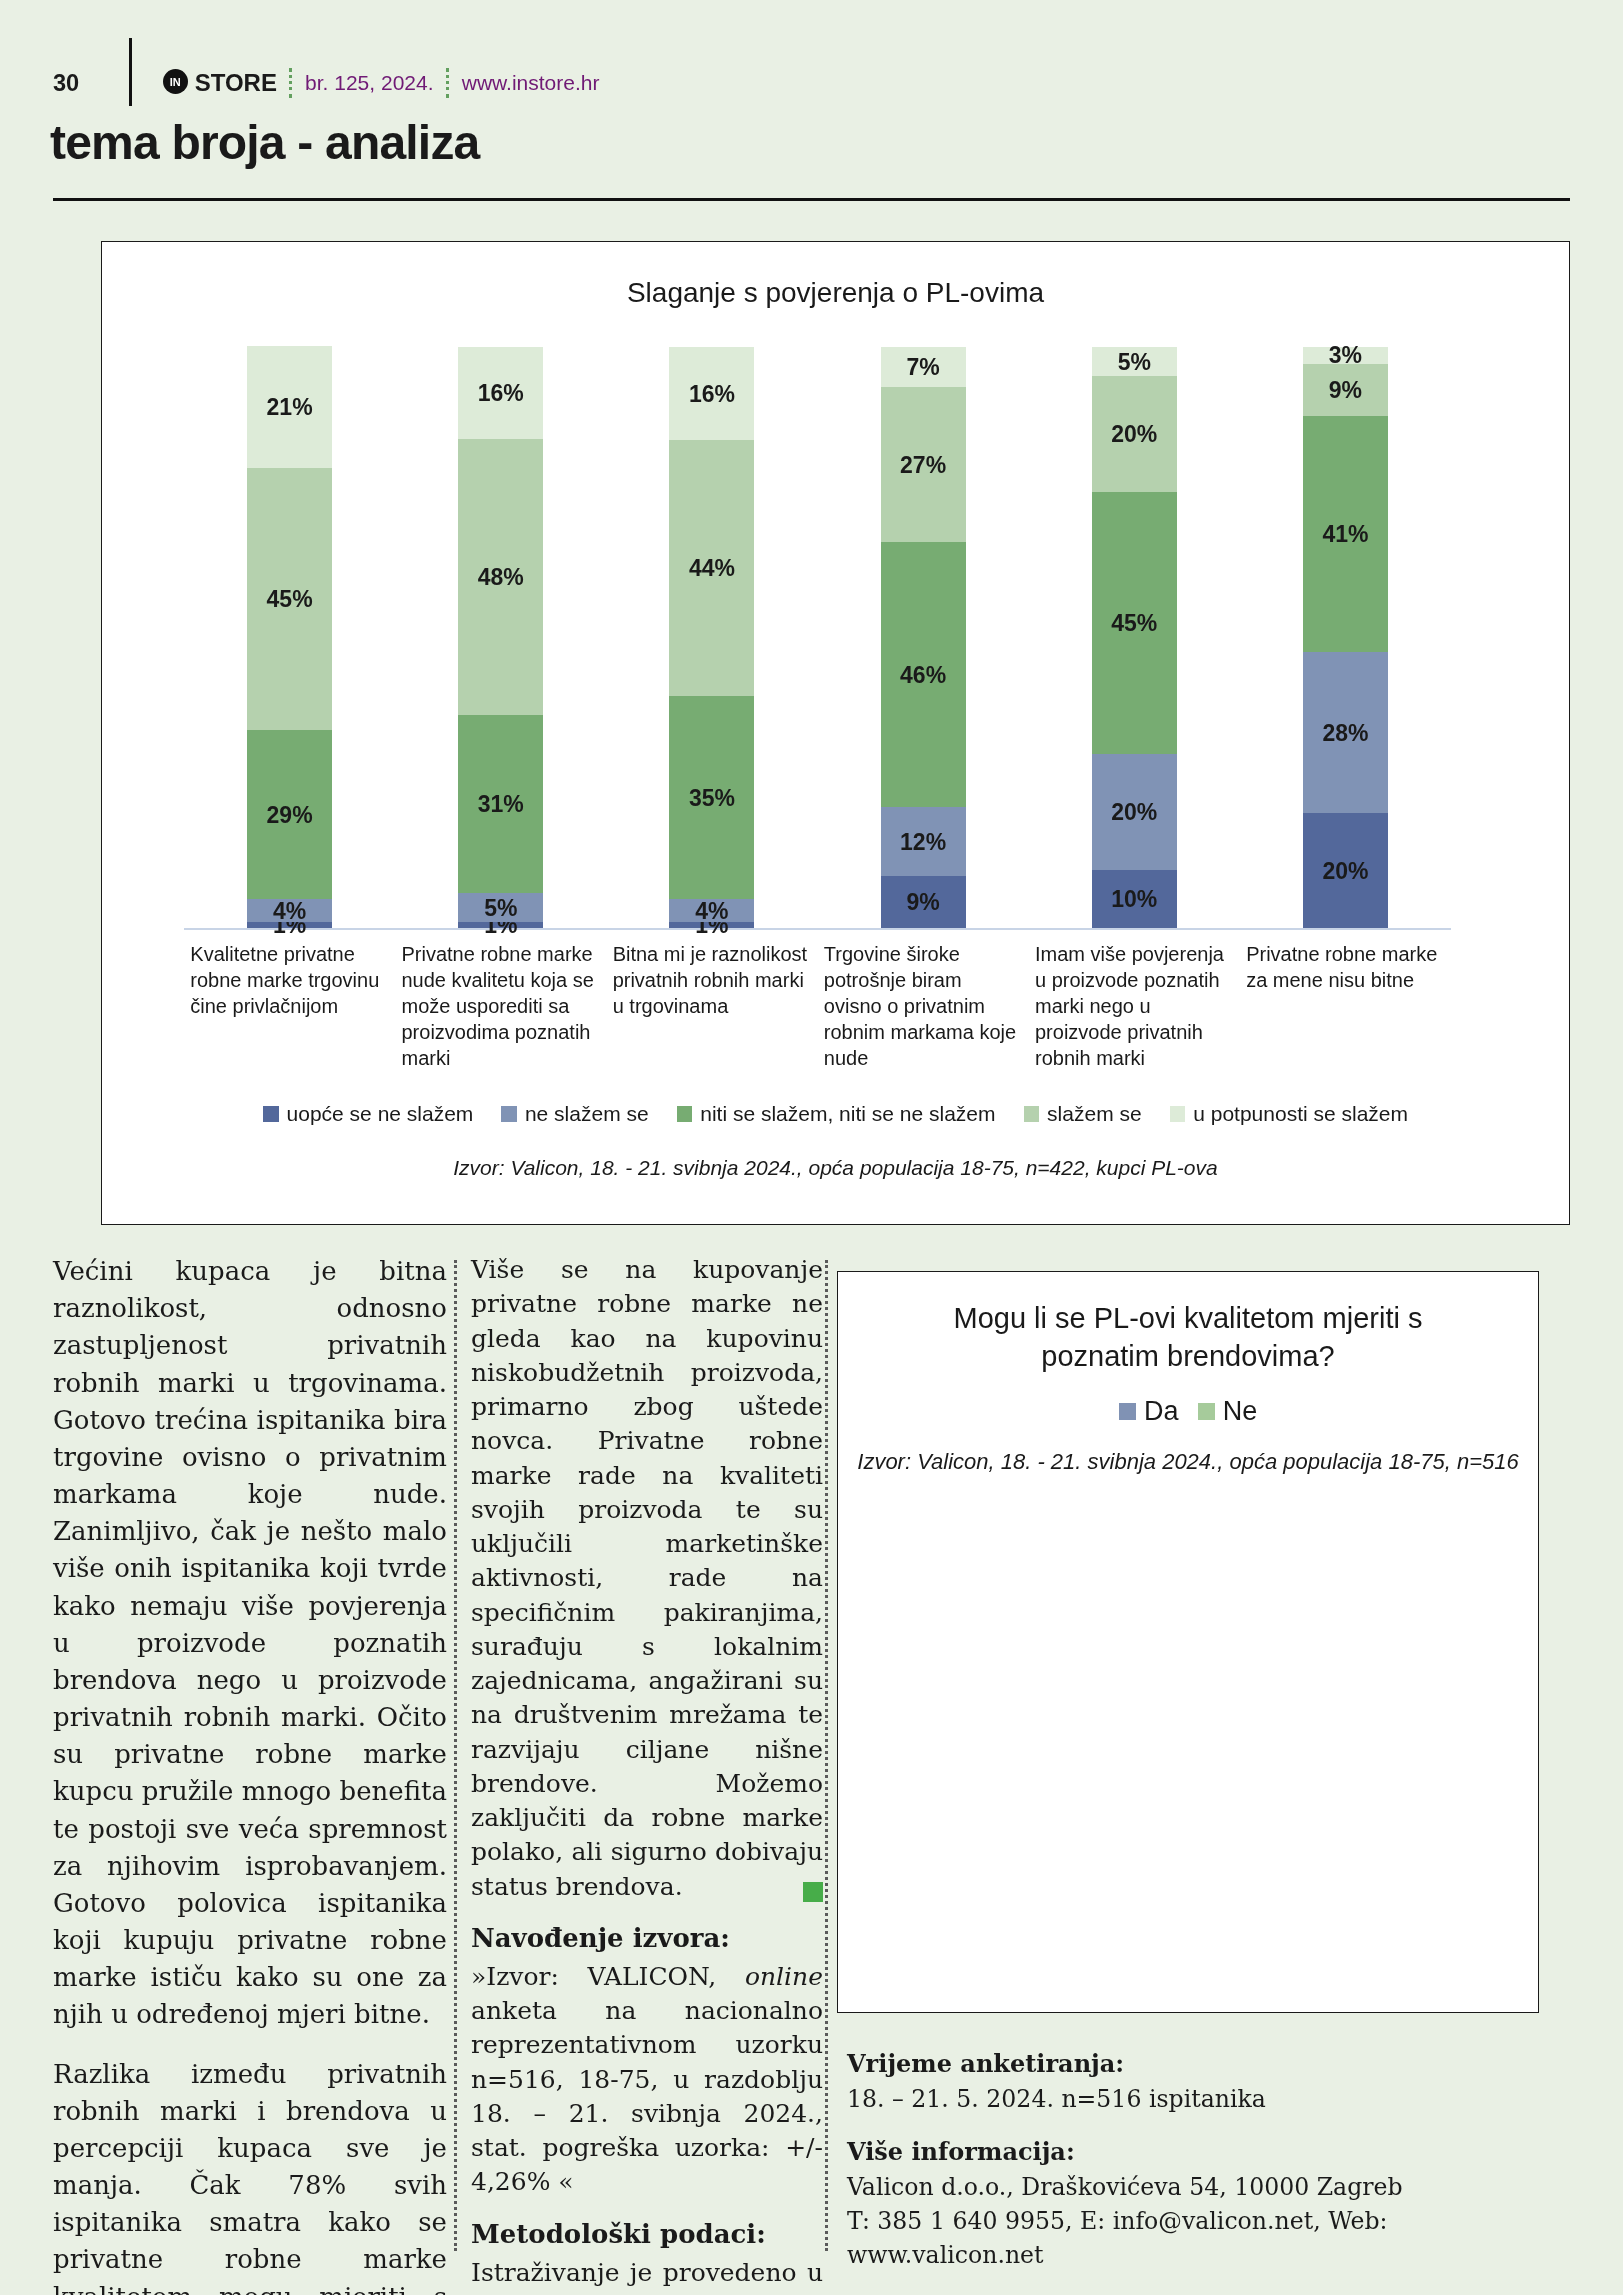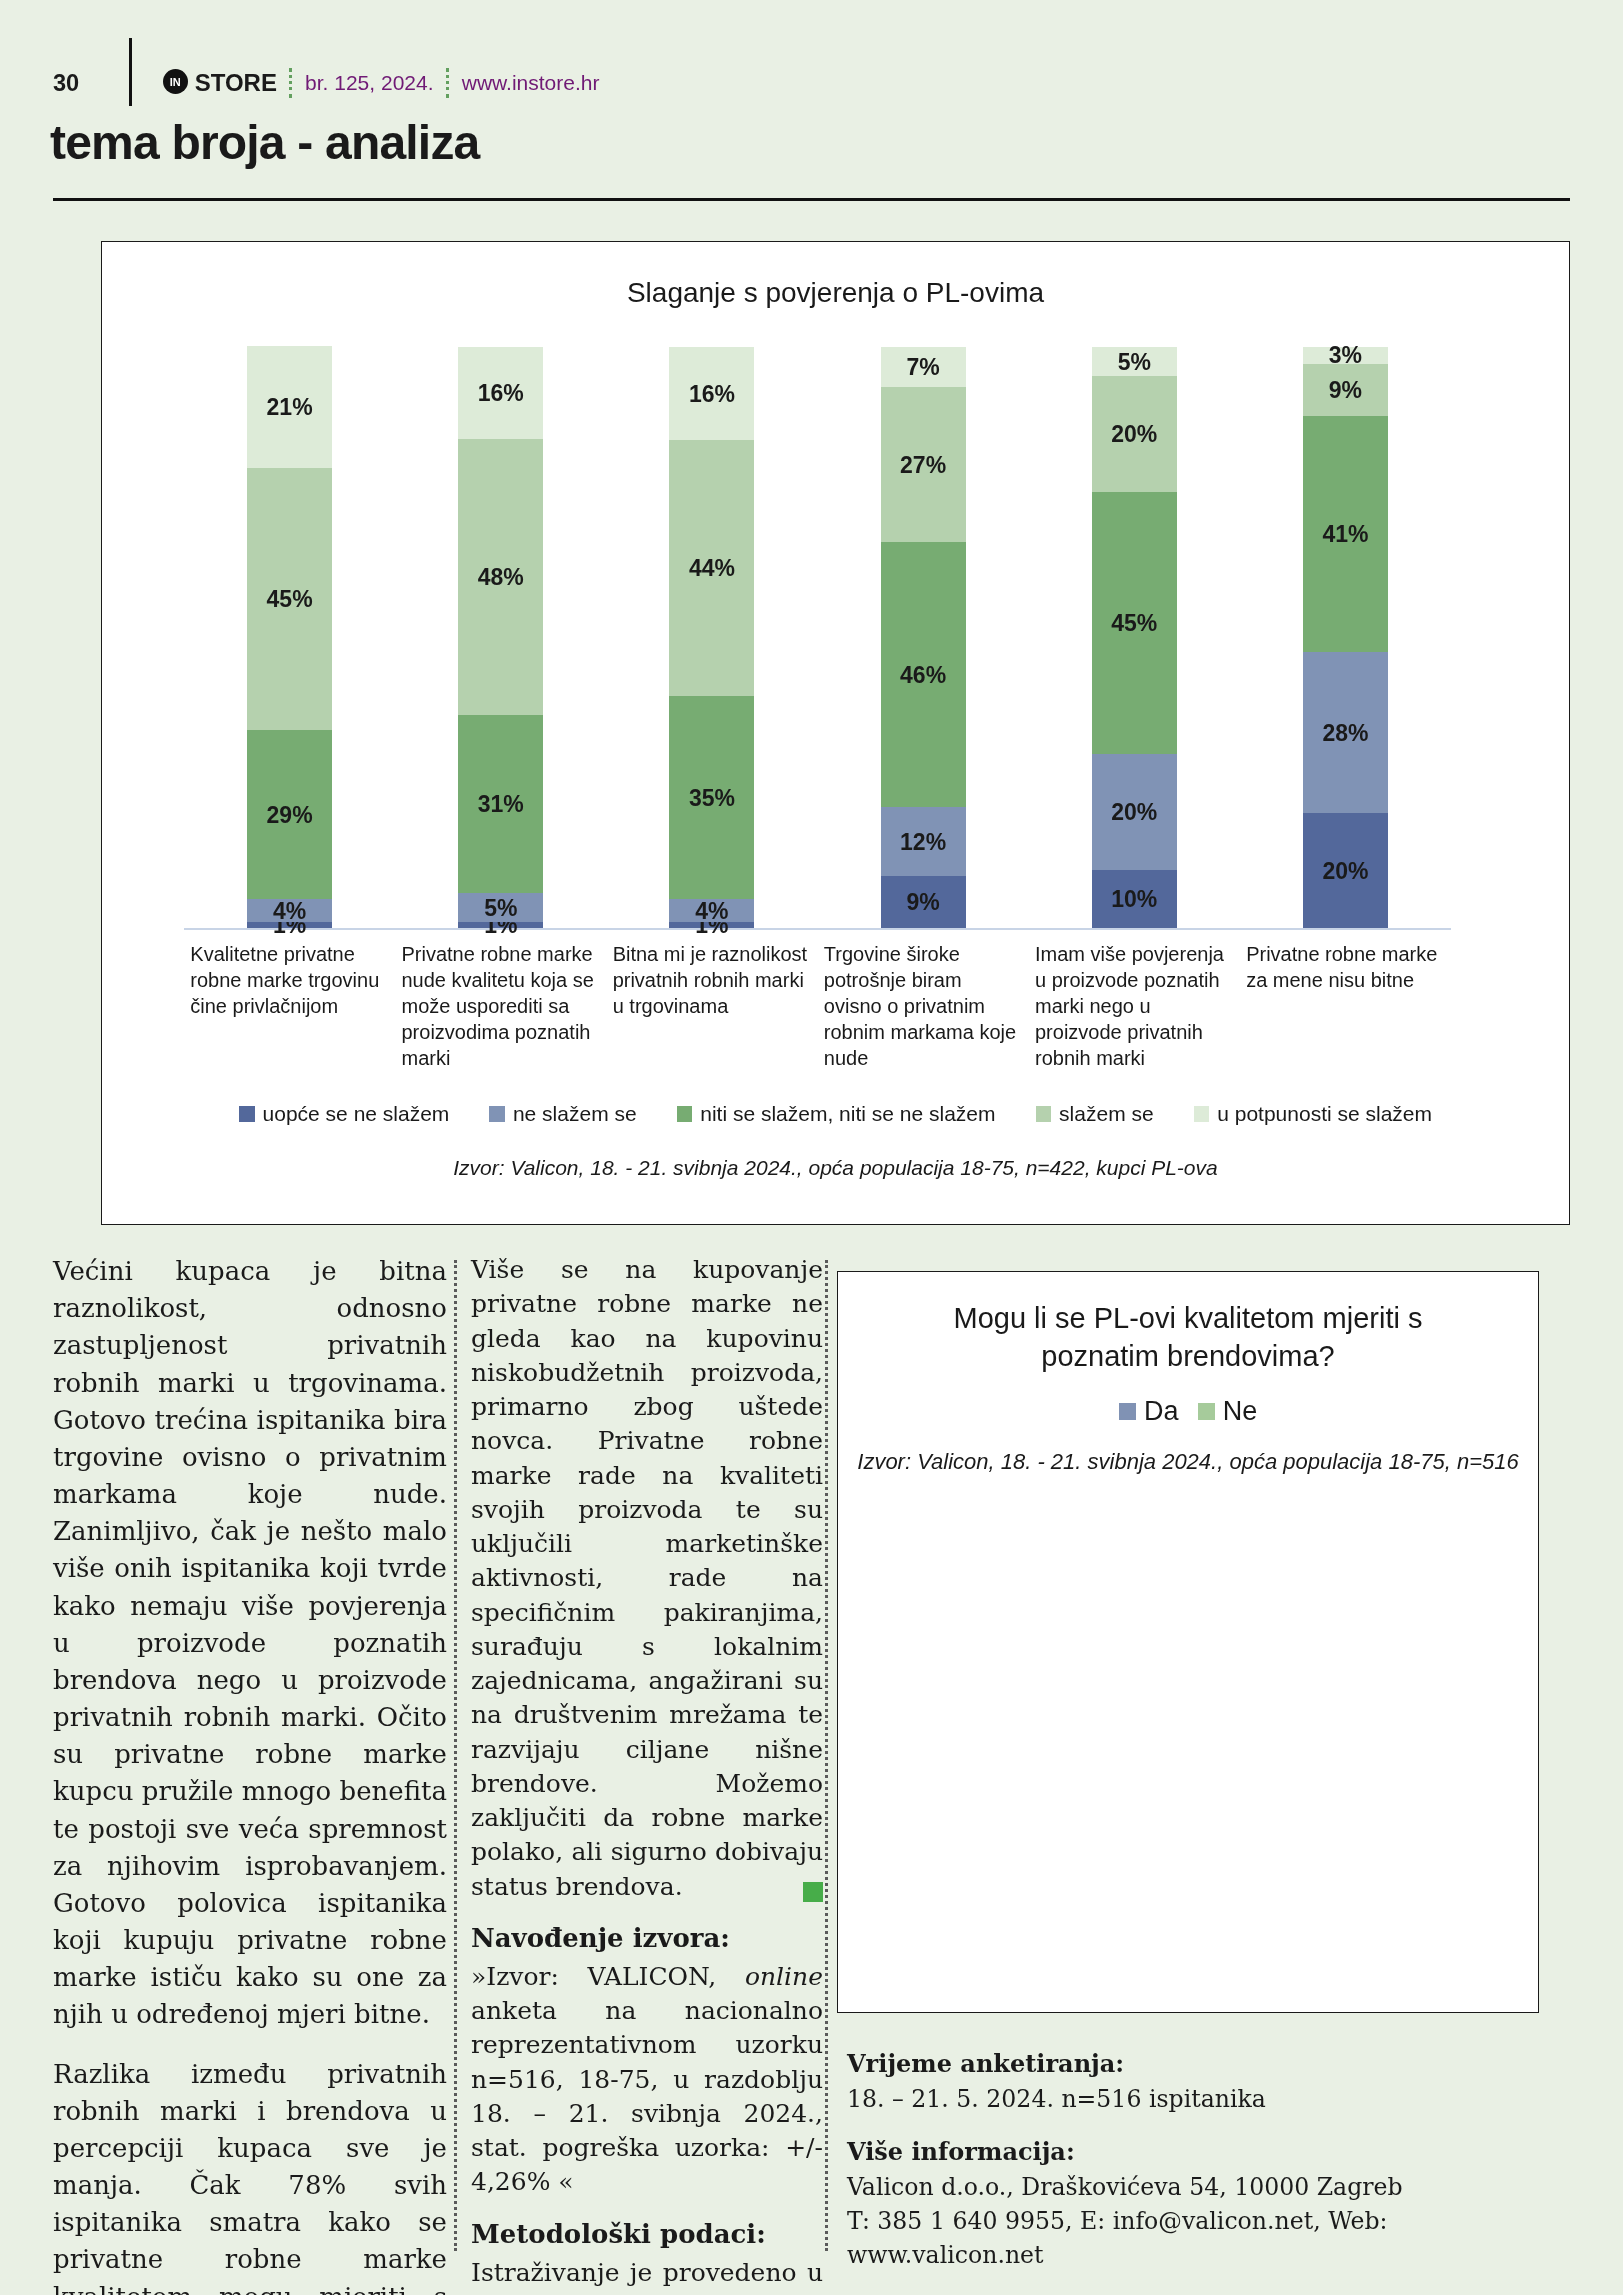--- a/index.html
+++ b/index.html
@@ -27,21 +27,21 @@
   .chart-title{margin-top:35px;text-align:center;font-size:28px}
   #bar-plot{display:flex;align-items:flex-end;height:581px;margin:38px 118px 0 82px;
             border-bottom:2.4px solid #C8D4E6}
   .bar-col{flex:1;display:flex;justify-content:center;align-items:flex-end;height:100%}
   .bar{display:flex;flex-direction:column-reverse;width:85px}
   .seg{position:relative}
   .seg span{position:absolute;top:50%;left:-23.6px;right:-23.6px;transform:translateY(-50%);
             text-align:center;font-size:23px;font-weight:700;line-height:1}
   #cat-labels{display:flex;margin:11px 118px 0 82px}
   .cat{flex:1;text-align:left;font-size:20px;line-height:1.3;padding:0 6.3px}
-  .legend{display:flex;justify-content:center;align-items:center;gap:40px;margin-top:31px}
+  .legend{display:flex;justify-content:center;align-items:center;gap:28px;margin-top:31px}
   .legend-item{display:flex;align-items:center;gap:7.9px;font-size:21px}
   .chip{width:15.7px;height:15.7px;display:inline-block;flex:none}
   .chart-source{margin-top:30px;text-align:center;font-style:italic;font-size:21px}
 
   
   #pie-box{left:837px;top:1271px;width:702px;height:742px}
   .pie-title{margin:28px auto 0;width:565px;text-align:center;font-size:29px;line-height:1.3}
   .pie{position:relative;width:471px;height:471px;border-radius:50%;margin:23.6px auto 0}
   .pie-label{position:absolute;color:#fff;font-size:31px;font-weight:400}
   #pie-label-ne{left:31%;top:27%;transform:translate(-50%,-50%)}

